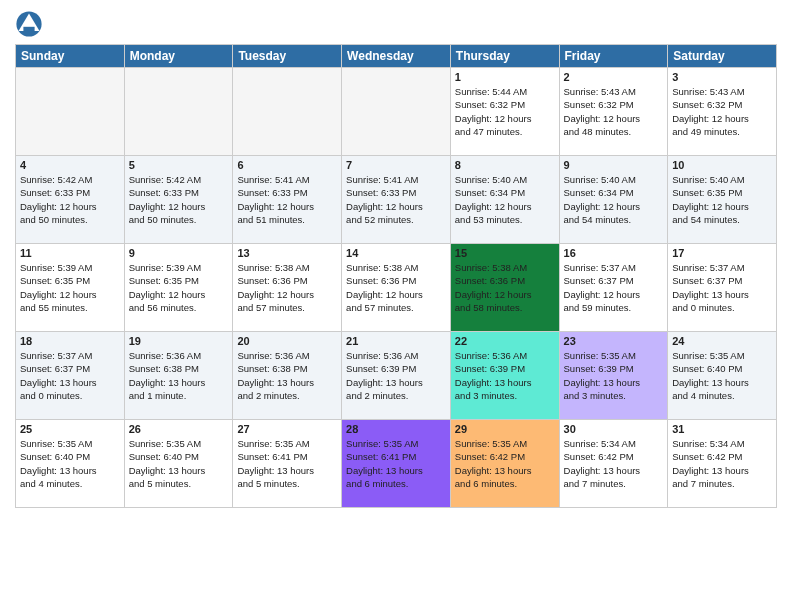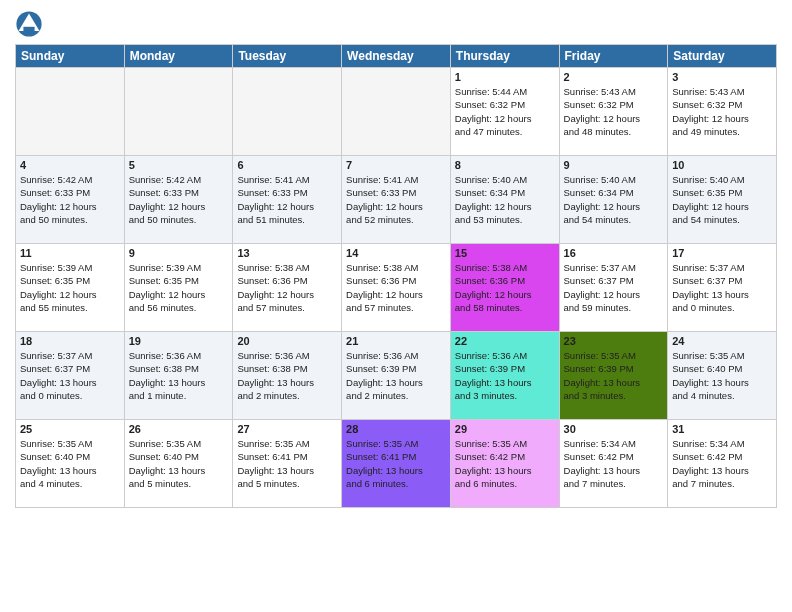--- a/index.html
+++ b/index.html
@@ -230,21 +230,21 @@
 Daylight: 12 hours
 and 57 minutes.</div>
           </td>
           <td style="background: rgb(255, 255, 255);">
             <span class="day-num">14</span>
             <div class="day-info" style="white-space: pre-line;">Sunrise: 5:38 AM
 Sunset: 6:36 PM
 Daylight: 12 hours
 and 57 minutes.</div>
           </td>
-          <td style="background: #d946ef;">
+          <td style="background: #15803d;">
             <span class="day-num">15</span>
             <div class="day-info" style="white-space: pre-line;">Sunrise: 5:38 AM
 Sunset: 6:36 PM
 Daylight: 12 hours
 and 58 minutes.</div>
           </td>
           <td style="background: rgb(255, 255, 255);">
             <span class="day-num">16</span>
             <div class="day-info" style="white-space: pre-line;">Sunrise: 5:37 AM
 Sunset: 6:37 PM
@@ -288,21 +288,21 @@
 Daylight: 13 hours
 and 2 minutes.</div>
           </td>
           <td style="background: #5eead4;">
             <span class="day-num">22</span>
             <div class="day-info" style="white-space: pre-line;">Sunrise: 5:36 AM
 Sunset: 6:39 PM
 Daylight: 13 hours
 and 3 minutes.</div>
           </td>
-          <td style="background: #4d7c0f;">
+          <td style="background: #c4b5fd;">
             <span class="day-num">23</span>
             <div class="day-info" style="white-space: pre-line;">Sunrise: 5:35 AM
 Sunset: 6:39 PM
 Daylight: 13 hours
 and 3 minutes.</div>
           </td>
           <td style="background: rgb(240, 244, 248);">
             <span class="day-num">24</span>
             <div class="day-info" style="white-space: pre-line;">Sunrise: 5:35 AM
 Sunset: 6:40 PM
@@ -332,21 +332,21 @@
 Daylight: 13 hours
 and 5 minutes.</div>
           </td>
           <td style="background: #8b5cf6;">
             <span class="day-num">28</span>
             <div class="day-info" style="white-space: pre-line;">Sunrise: 5:35 AM
 Sunset: 6:41 PM
 Daylight: 13 hours
 and 6 minutes.</div>
           </td>
-          <td style="background: #f0abfc;">
+          <td style="background: #fdba74;">
             <span class="day-num">29</span>
             <div class="day-info" style="white-space: pre-line;">Sunrise: 5:35 AM
 Sunset: 6:42 PM
 Daylight: 13 hours
 and 6 minutes.</div>
           </td>
           <td style="background: rgb(255, 255, 255);">
             <span class="day-num">30</span>
             <div class="day-info" style="white-space: pre-line;">Sunrise: 5:34 AM
 Sunset: 6:42 PM

